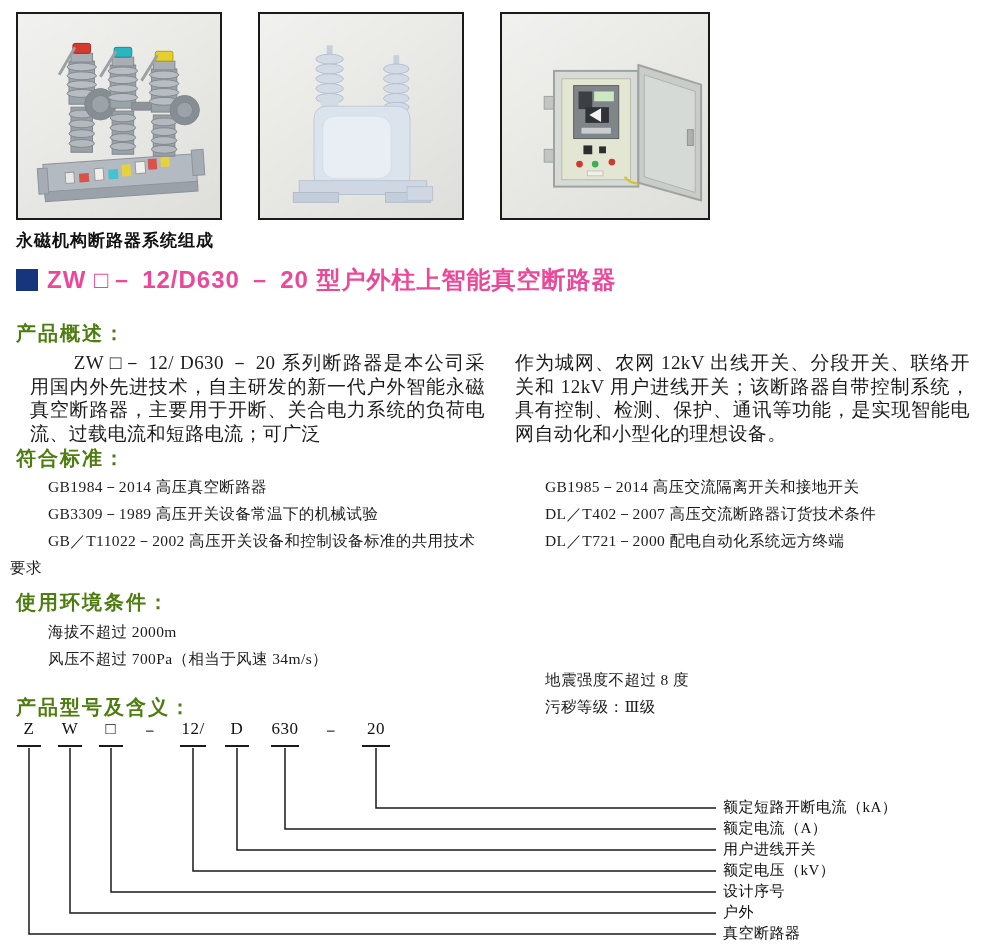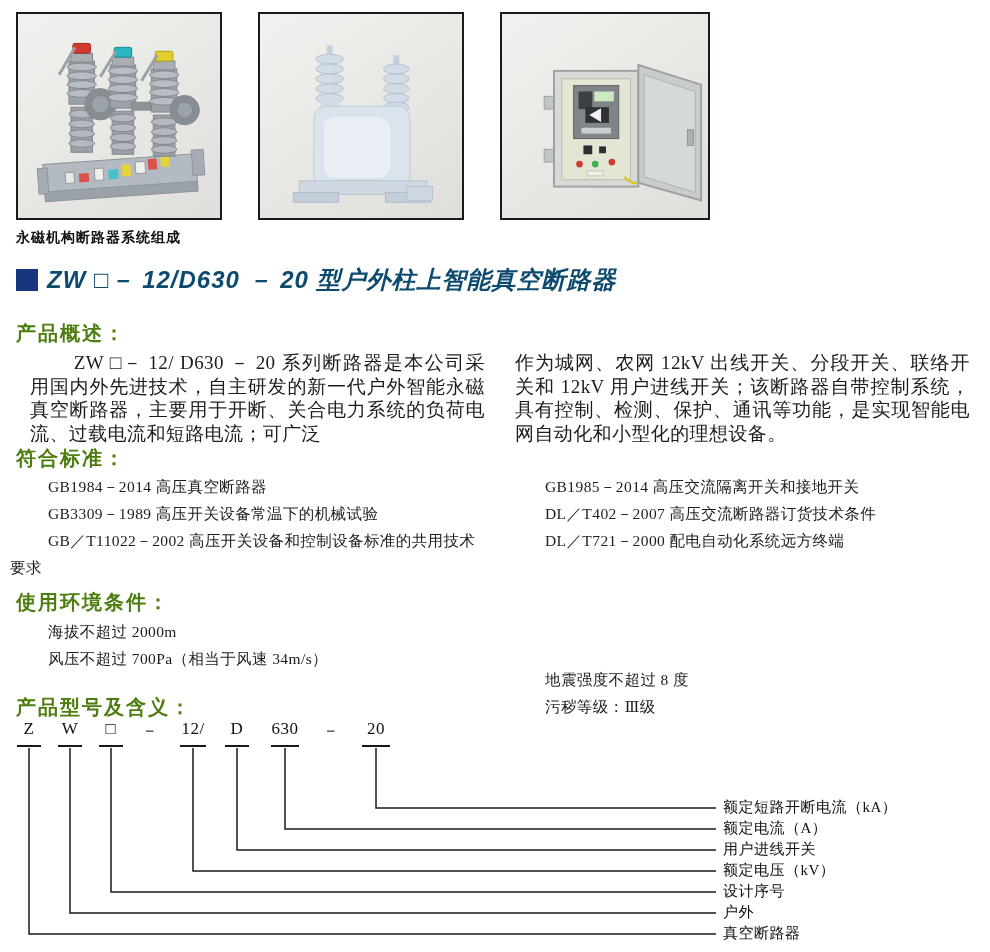--- a/index.html
+++ b/index.html
@@ -14,34 +14,33 @@
     position:absolute; top:12px; height:208px; width:206px;
     border:2px solid #1a1a1a; box-sizing:border-box;
     background:linear-gradient(145deg,#f1f1ef 0%,#e7e7e3 55%,#dededa 100%);
   }
   .photo-frame svg{display:block;width:100%;height:100%;}
   #frame1{left:16px;}
   #frame2{left:258px;}
   #frame3{left:500px; width:210px;}
   .caption{
     position:absolute; left:16px; top:229px;
-    font-size:14px; font-weight:bold; letter-spacing:1px; color:#111;
+    font-size:17px; font-weight:bold; letter-spacing:1px; color:#111;
   }
   
   .title-row{
     position:absolute; left:16px; top:264px; display:flex; align-items:center;
   }
   .bullet{
     width:22px; height:22px; background:#17357d; margin-right:9px; flex:0 0 auto;
   }
   .title-text{
     font-family:"Liberation Sans","DejaVu Sans",sans-serif;
-    font-weight:bold; font-size:24px; color:#0c4a6e; letter-spacing:1px;
+    font-weight:bold; font-size:24px; color:#ec4899; letter-spacing:1px;
     white-space:nowrap;
-    font-style:italic;
   }
   
   .sec-heading{
     position:absolute; left:16px;
     font-size:20px; font-weight:bold; color:#4d7c0f; letter-spacing:2px;
   }
   #h-overview{top:320px;}
   #h-standards{top:445px;}
   #h-environment{top:589px;}
   #h-model{top:694px;}

